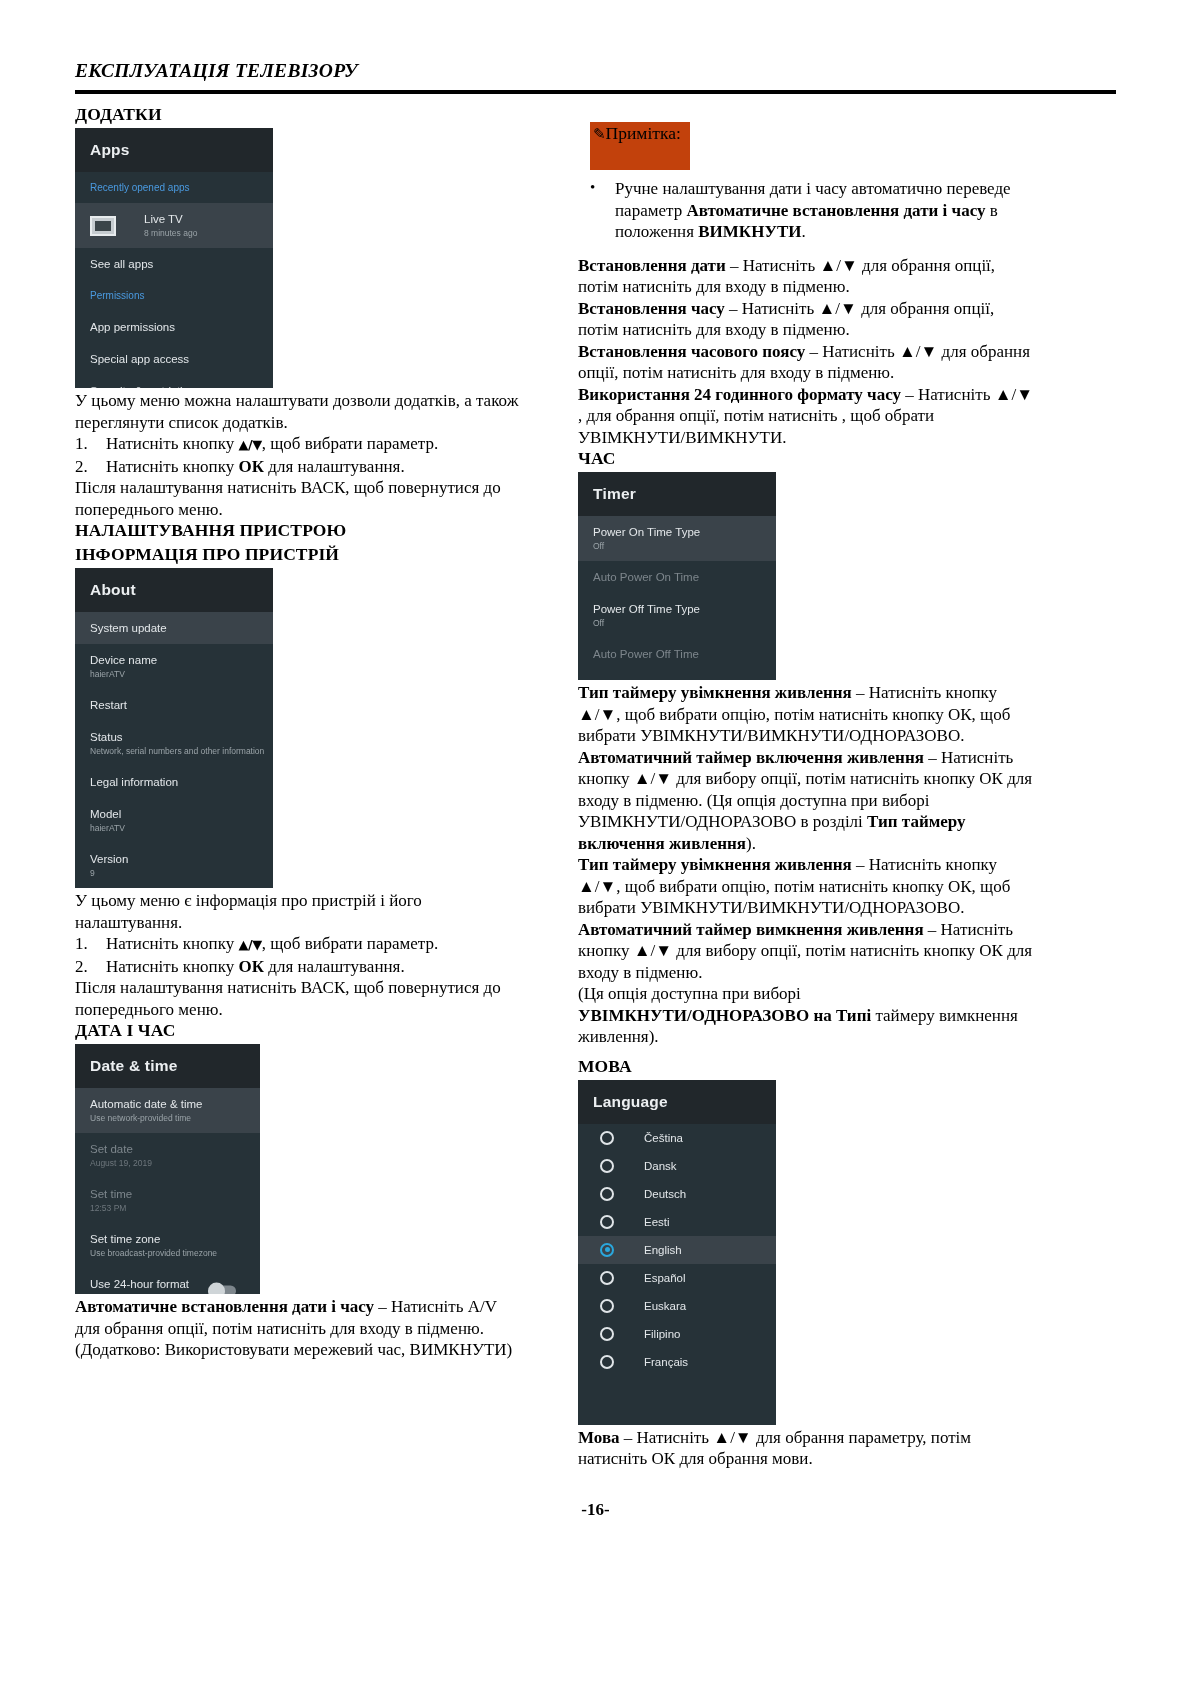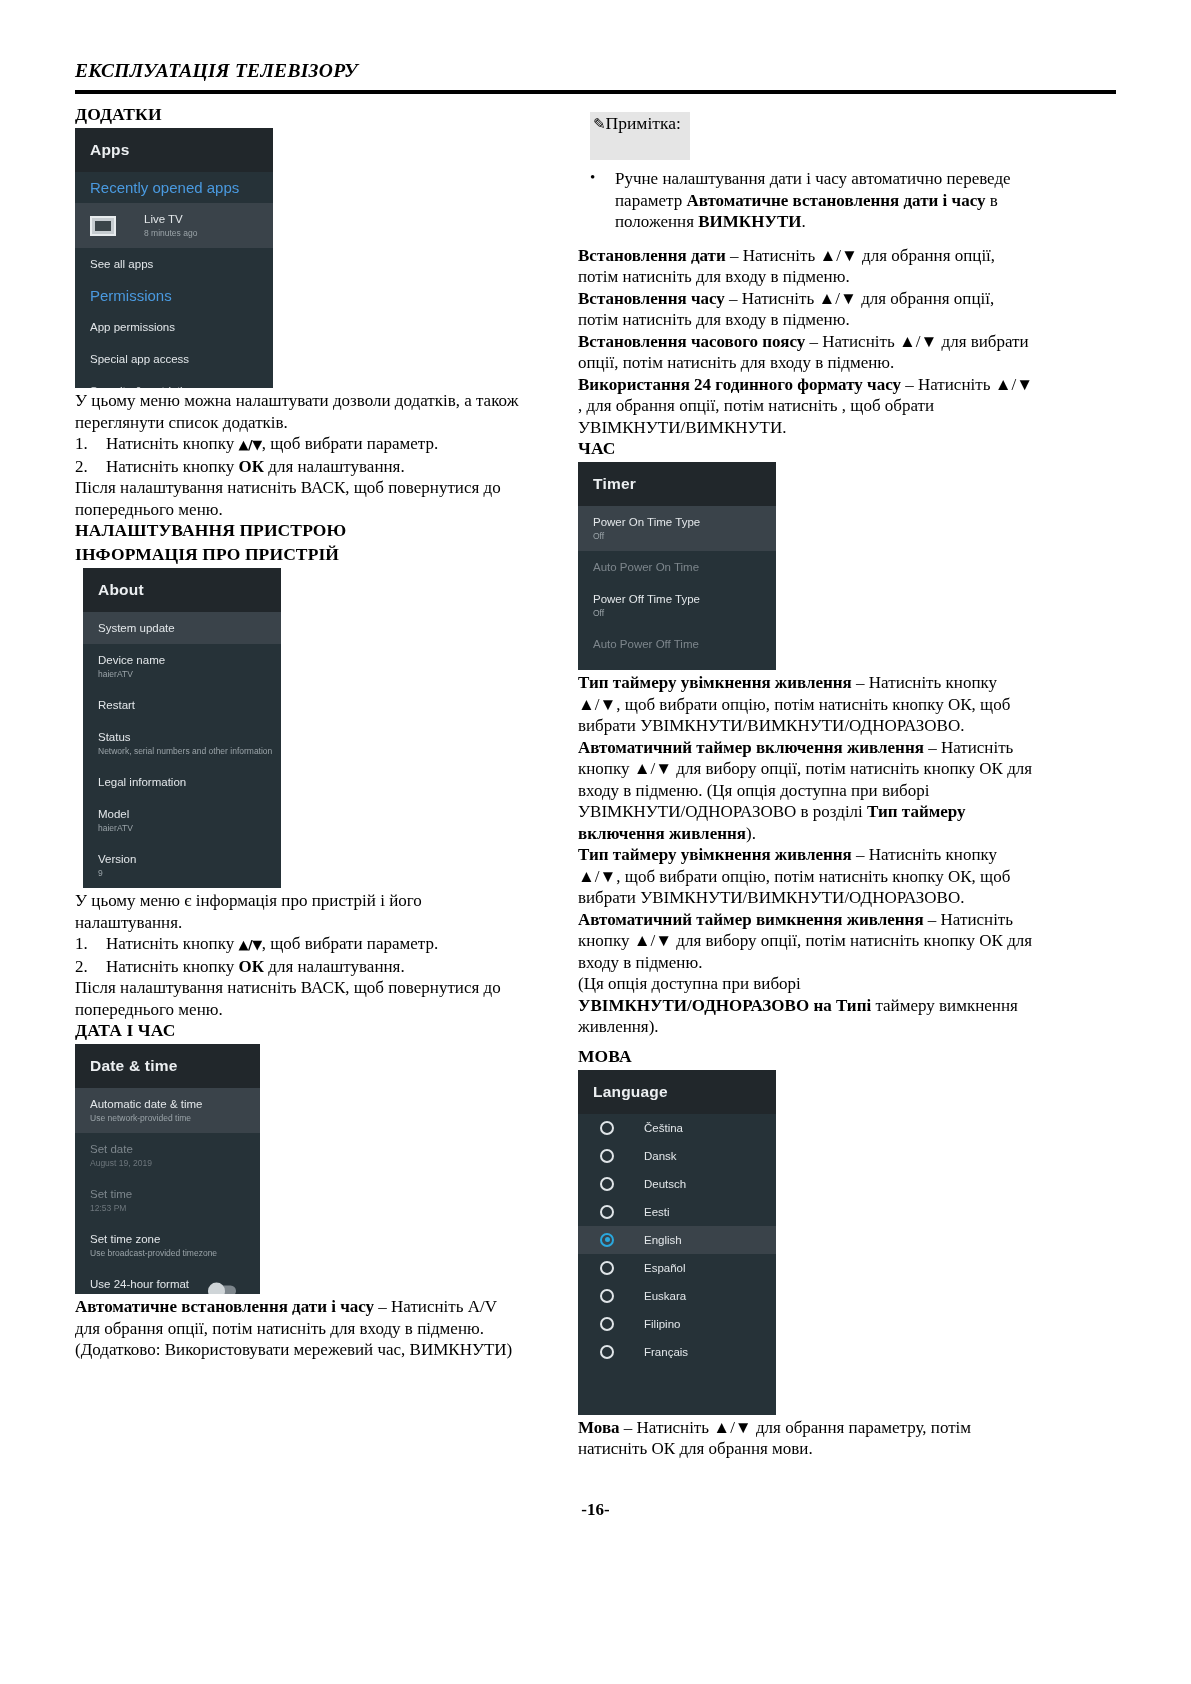--- a/index.html
+++ b/index.html
@@ -96,23 +96,23 @@
   .arrows {
     font-family: "DejaVu Sans", sans-serif;
     font-size: 13px;
     letter-spacing: -0.5px;
   }
 
   
   .note-box {
     width: 100px;
     height: 48px;
-    background: #e5e5e5;
-    position: relative;
-    margin: 8px 0 8px 12px;
+    background: #c2410c;
+    position: relative;
+    margin: 18px 0 8px 12px;
     box-sizing: border-box;
   }
   .note-label {
     position: absolute;
     left: 3px;
     top: 1px;
     white-space: nowrap;
     font-size: 17.5px;
     line-height: 21px;
     color: #000;
@@ -169,21 +169,21 @@
   }
   .tv .row .t2 {
     font-size: 8.5px;
     color: #9aa3a8;
     line-height: 12px;
     margin-top: 1px;
   }
   .tv .row.dim .t1 { color: #7d868c; }
   .tv .row.dim .t2 { color: #6d767c; }
   .tv .link {
-    font-size: 15px;
+    font-size: 10px;
     color: #4a9ae0;
     line-height: 13px;
   }
 
   
   .tv .approw {
     display: flex;
     align-items: center;
     gap: 28px;
   }
@@ -253,21 +253,21 @@
     border-radius: 50%;
     background: #2aa7dd;
   }
   .tv .radiolabel {
     font-size: 11.5px;
     color: #e3e7ea;
   }
 
   
   .panel-apps   { width: 198px; height: 260px; }
-  .panel-about  { width: 198px; height: 320px; margin-left: 8px; }
+  .panel-about  { width: 198px; height: 320px; }
   .panel-date   { width: 185px; height: 250px; }
   .panel-timer  { width: 198px; height: 208px; }
   .panel-lang   { width: 198px; height: 345px; }
 
   
   .footer {
     position: absolute;
     left: 0;
     top: 1500px;
     width: 1191px;
@@ -431,21 +431,21 @@
         <span>положення </span><b>ВИМКНУТИ</b><span>.</span>
       </li>
     </ul>
 
     <div style="height:12px"></div>
 
     <p class="body"><b>Встановлення дати</b><span> – Натисніть ▲/▼ для обрання опції,</span></p>
     <p class="body">потім натисніть          для входу в підменю.</p>
     <p class="body"><b>Встановлення часу</b><span> – Натисніть ▲/▼ для обрання опції,</span></p>
     <p class="body">потім натисніть          для входу в підменю.</p>
-    <p class="body"><b>Встановлення часового поясу</b><span> – Натисніть ▲/▼ для вибрати</span></p>
+    <p class="body"><b>Встановлення часового поясу</b><span> – Натисніть ▲/▼ для обрання</span></p>
     <p class="body">опції, потім натисніть          для входу в підменю.</p>
     <p class="body"><b>Використання 24 годинного формату часу</b><span> – Натисніть ▲/▼</span></p>
     <p class="body">, для обрання опції, потім натисніть         , щоб обрати</p>
     <p class="body">УВІМКНУТИ/ВИМКНУТИ.</p>
 
     <div class="sec-head">ЧАС</div>
 
     <div class="tv panel-timer">
       <div class="tv-title">Timer</div>
       <div class="row sel">

